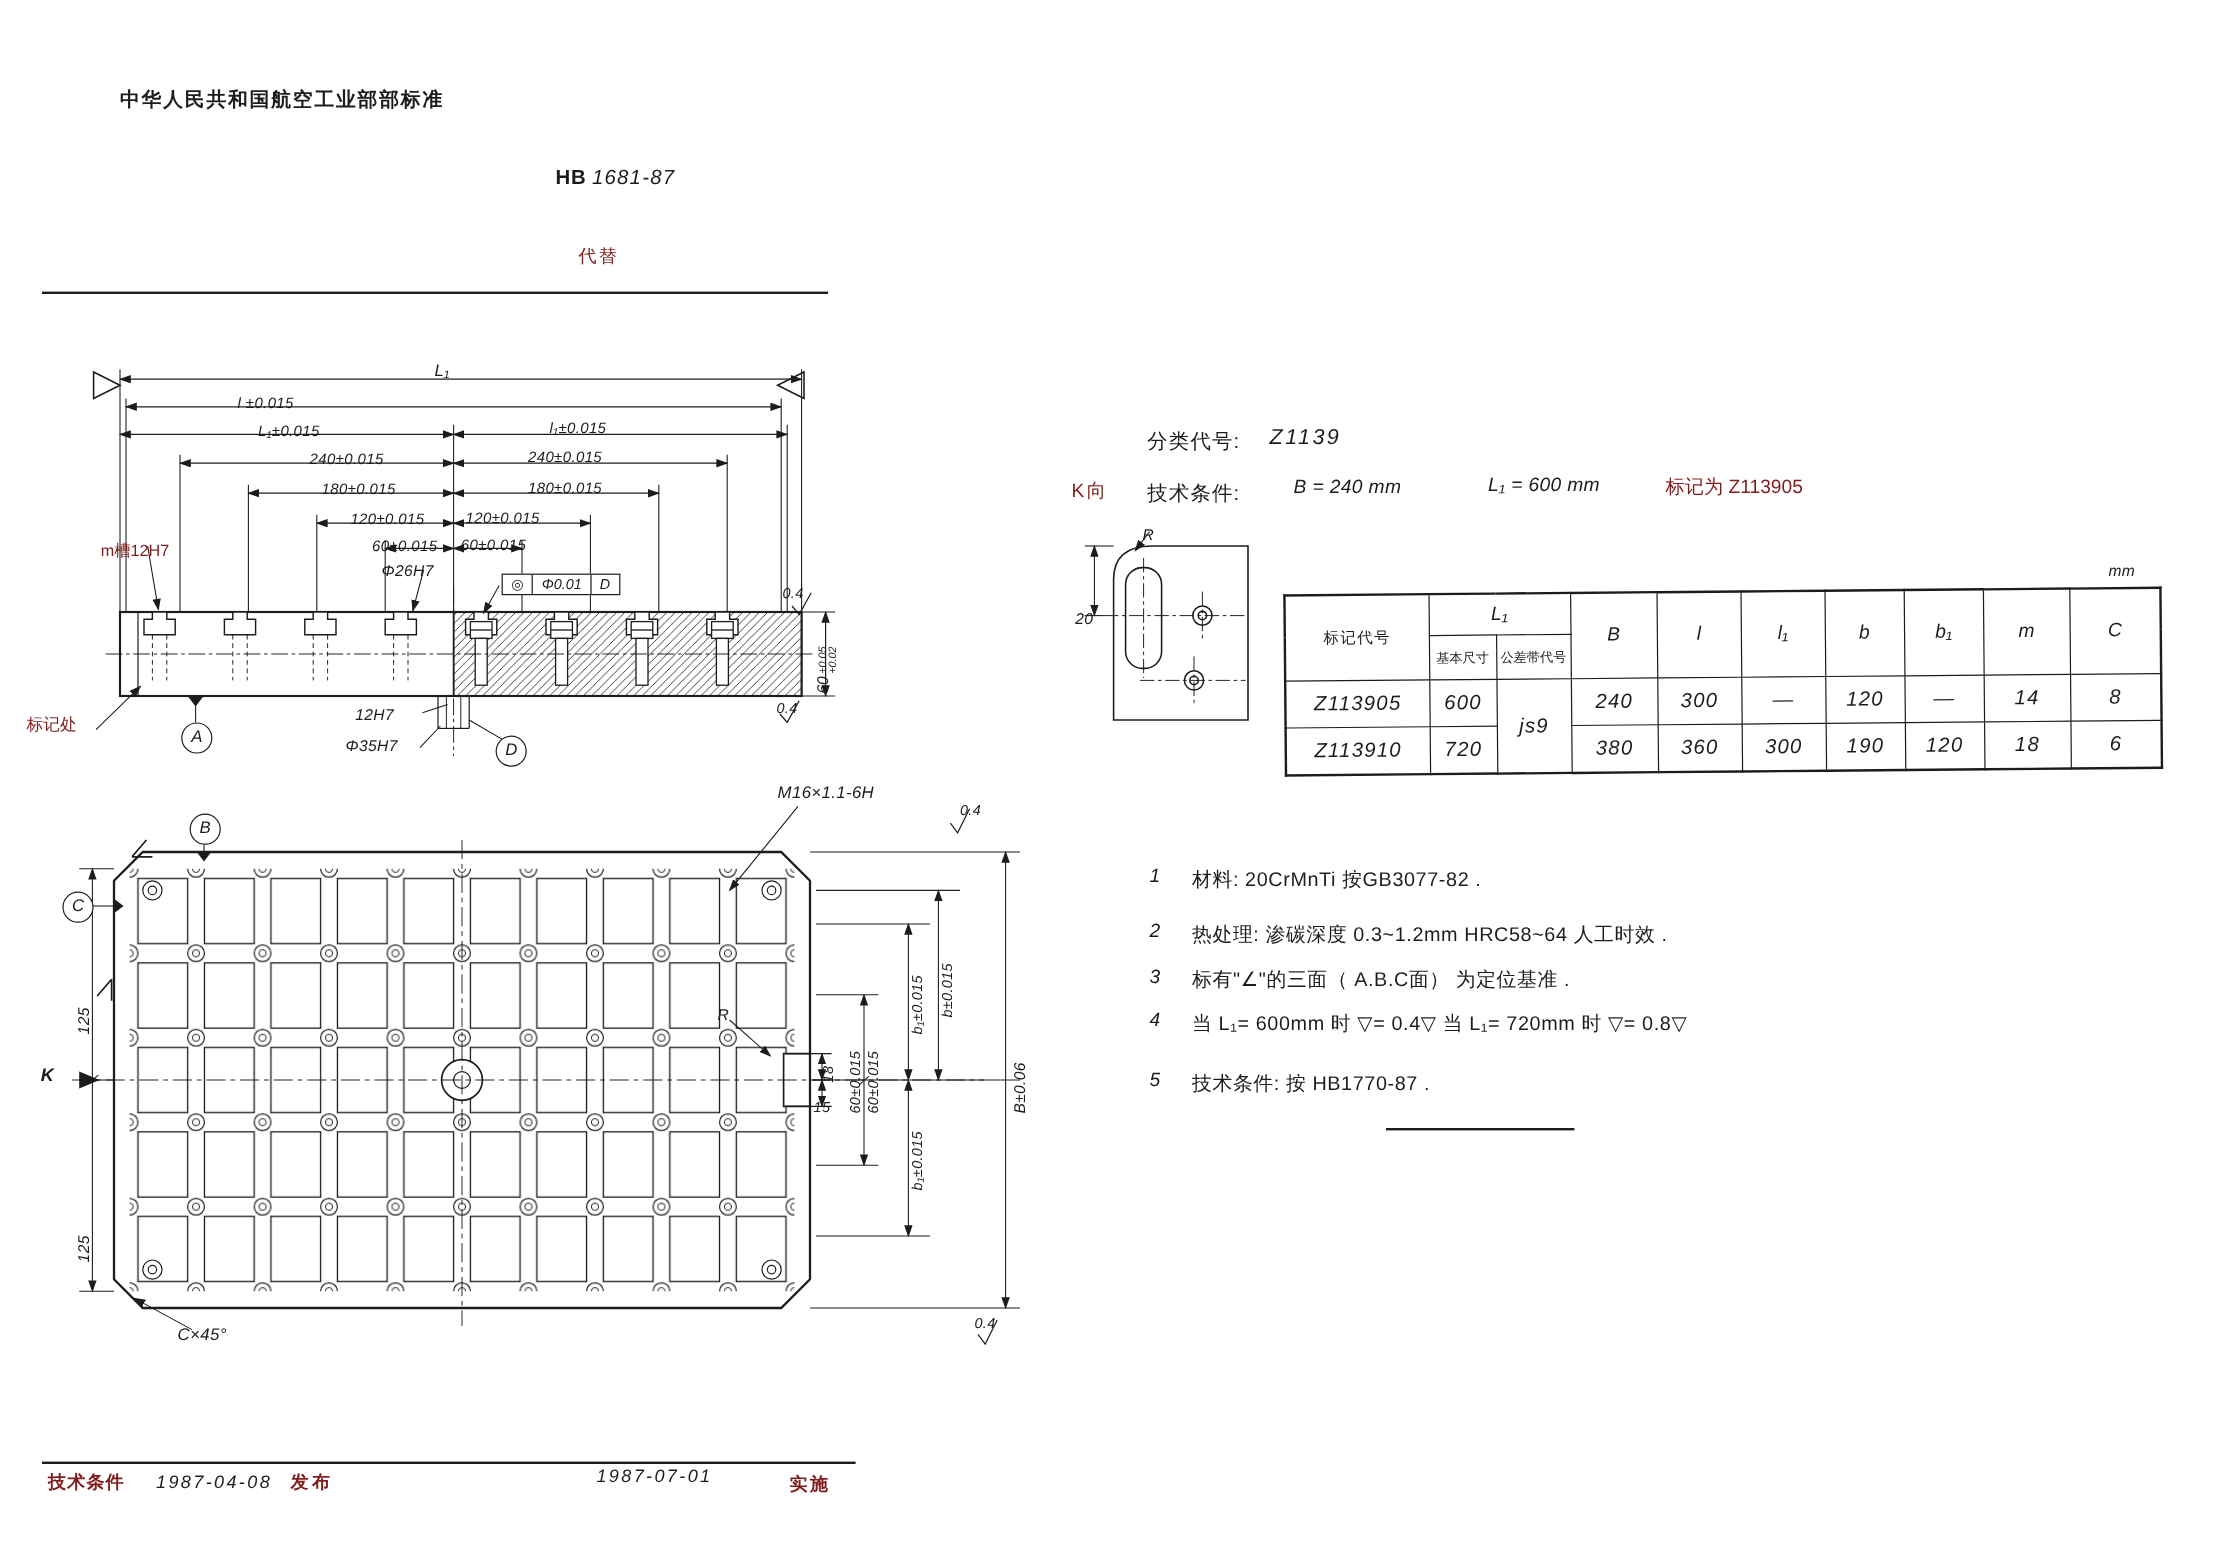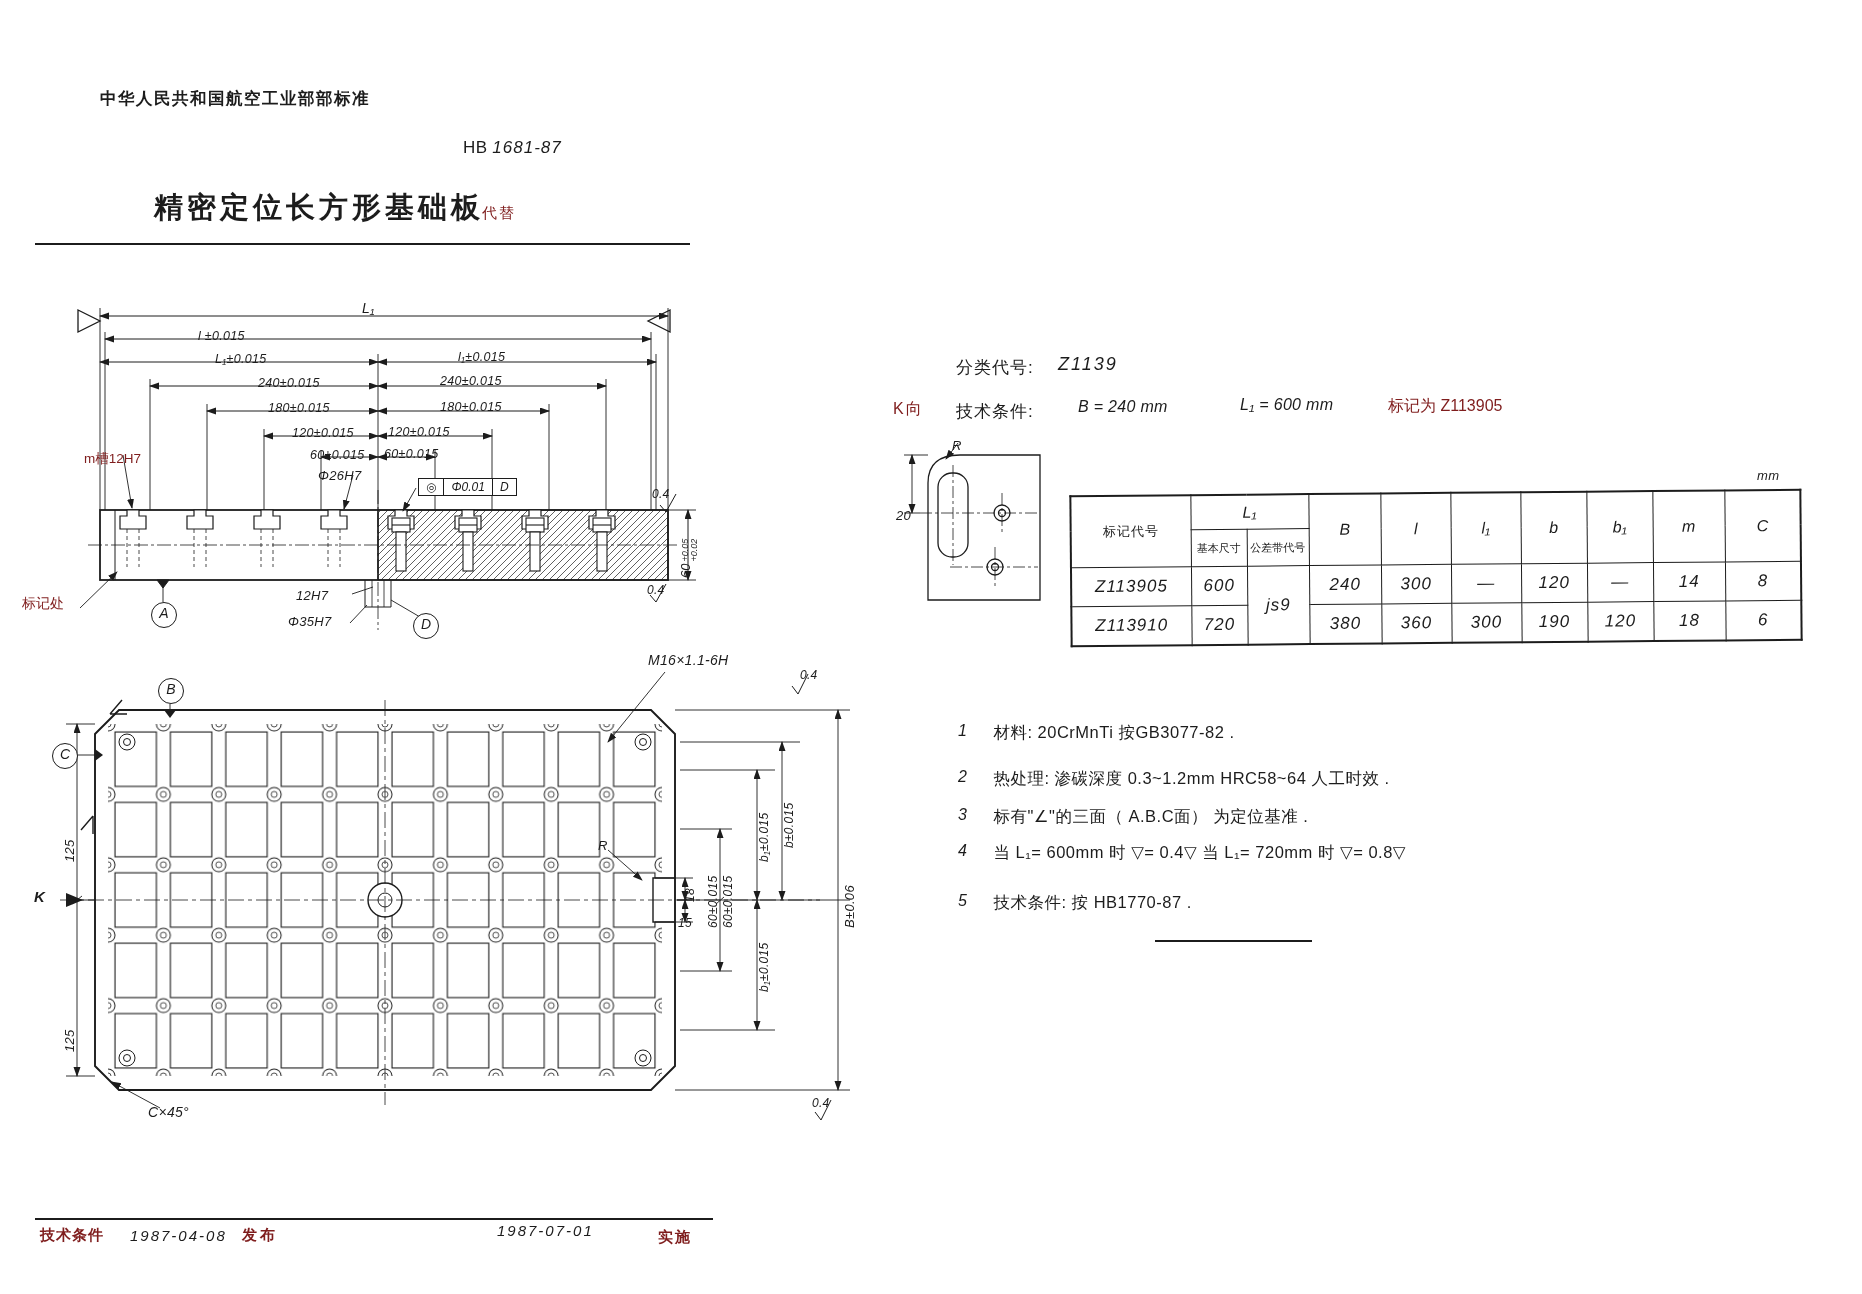--- a/index.html
+++ b/index.html
@@ -9,23 +9,23 @@
   svg.abs{overflow:visible;}
   .lb{position:absolute;white-space:nowrap;font-style:italic;font-size:12.5px;letter-spacing:.3px;color:#1c1c1c;}
   .lbc{position:absolute;white-space:nowrap;font-size:13.5px;color:#7f1d1d;}
   .rot{transform:rotate(-90deg);transform-origin:0 0;}
   .rule{position:absolute;background:#1c1c1c;}
   .datum{position:absolute;width:24px;height:24px;border:1.6px solid #1c1c1c;border-radius:50%;
          text-align:center;line-height:21px;font-style:italic;font-size:14px;background:#fff;}
   .gdt{position:absolute;display:inline-flex;border:1.4px solid #1c1c1c;background:#fff;}
   .gdt span{padding:1px 7px;font-style:italic;font-size:12px;border-right:1.4px solid #1c1c1c;}
   .gdt span:last-child{border-right:none;}
-  .hdr-auth{position:absolute;font-size:16.5px;font-weight:bold;letter-spacing:1.5px;margin-top:16px;}
+  .hdr-auth{position:absolute;font-size:16.5px;font-weight:bold;letter-spacing:1.5px;}
   .hdr-std{position:absolute;font-size:17px;}
-  .hdr-std .p{font-weight:normal;letter-spacing:.5px;}
+  .hdr-std .p{font-weight:bold;letter-spacing:.5px;}
   .hdr-std .n{font-style:italic;letter-spacing:1px;}
   .hdr-title{position:absolute;font-size:29px;font-weight:bold;letter-spacing:4px;}
   .cls{position:absolute;font-size:17px;letter-spacing:1px;}
   .clsv{position:absolute;font-size:18px;font-style:italic;letter-spacing:2px;}
   .note{position:absolute;display:flex;gap:26px;font-size:16.5px;letter-spacing:.5px;white-space:nowrap;}
   .note .no{font-style:italic;font-size:16px;}
   table.spec{border-collapse:collapse;width:730px;table-layout:fixed;background:#fff;}
   table.spec th,table.spec td{border:1.4px solid #1c1c1c;text-align:center;padding:0;overflow:hidden;}
   table.spec{border:2.6px solid #1c1c1c;}
   table.spec .ch{font-size:13px;font-weight:normal;letter-spacing:1px;}
@@ -36,21 +36,20 @@
   .stack{display:inline-flex;flex-direction:column;line-height:9px;font-size:9px;font-style:italic;vertical-align:2px;margin-left:2px;}
   .thick{position:absolute;font-style:italic;font-size:13px;white-space:nowrap;}
 </style>
 </head>
 <body>
 
 <div class="page">
 
   <div class="hdr-auth" style="left:100px;top:72px">中华人民共和国航空工业部部标准</div>
   <div class="hdr-std" style="left:463px;top:138px"><span class="p">HB</span> <span class="n">1681-87</span></div>
-  <div class="hdr-title" style="left:154px;top:188px">精密定位长方形基础板</div>
   <div class="lbc" style="left:482px;top:204px;font-size:15px;letter-spacing:2px">代替</div>
   <div class="rule" style="left:35px;top:243px;width:655px;height:2.4px"></div>
 
   <svg class="abs" style="left:20px;top:290px" width="700" height="360" viewBox="0 0 700 360">
     <defs>
       <marker id="ah1" markerUnits="userSpaceOnUse" markerWidth="10" markerHeight="8" refX="9" refY="3.5" orient="auto-start-reverse">
           <path d="M0,0 L10,3.5 L0,7 Z" fill="#1c1c1c"></path>
         </marker>
       <pattern id="ht1" width="7" height="7" patternUnits="userSpaceOnUse">
           <line x1="0" y1="7" x2="7" y2="0" stroke="#1c1c1c" stroke-width="0.7"></line>

